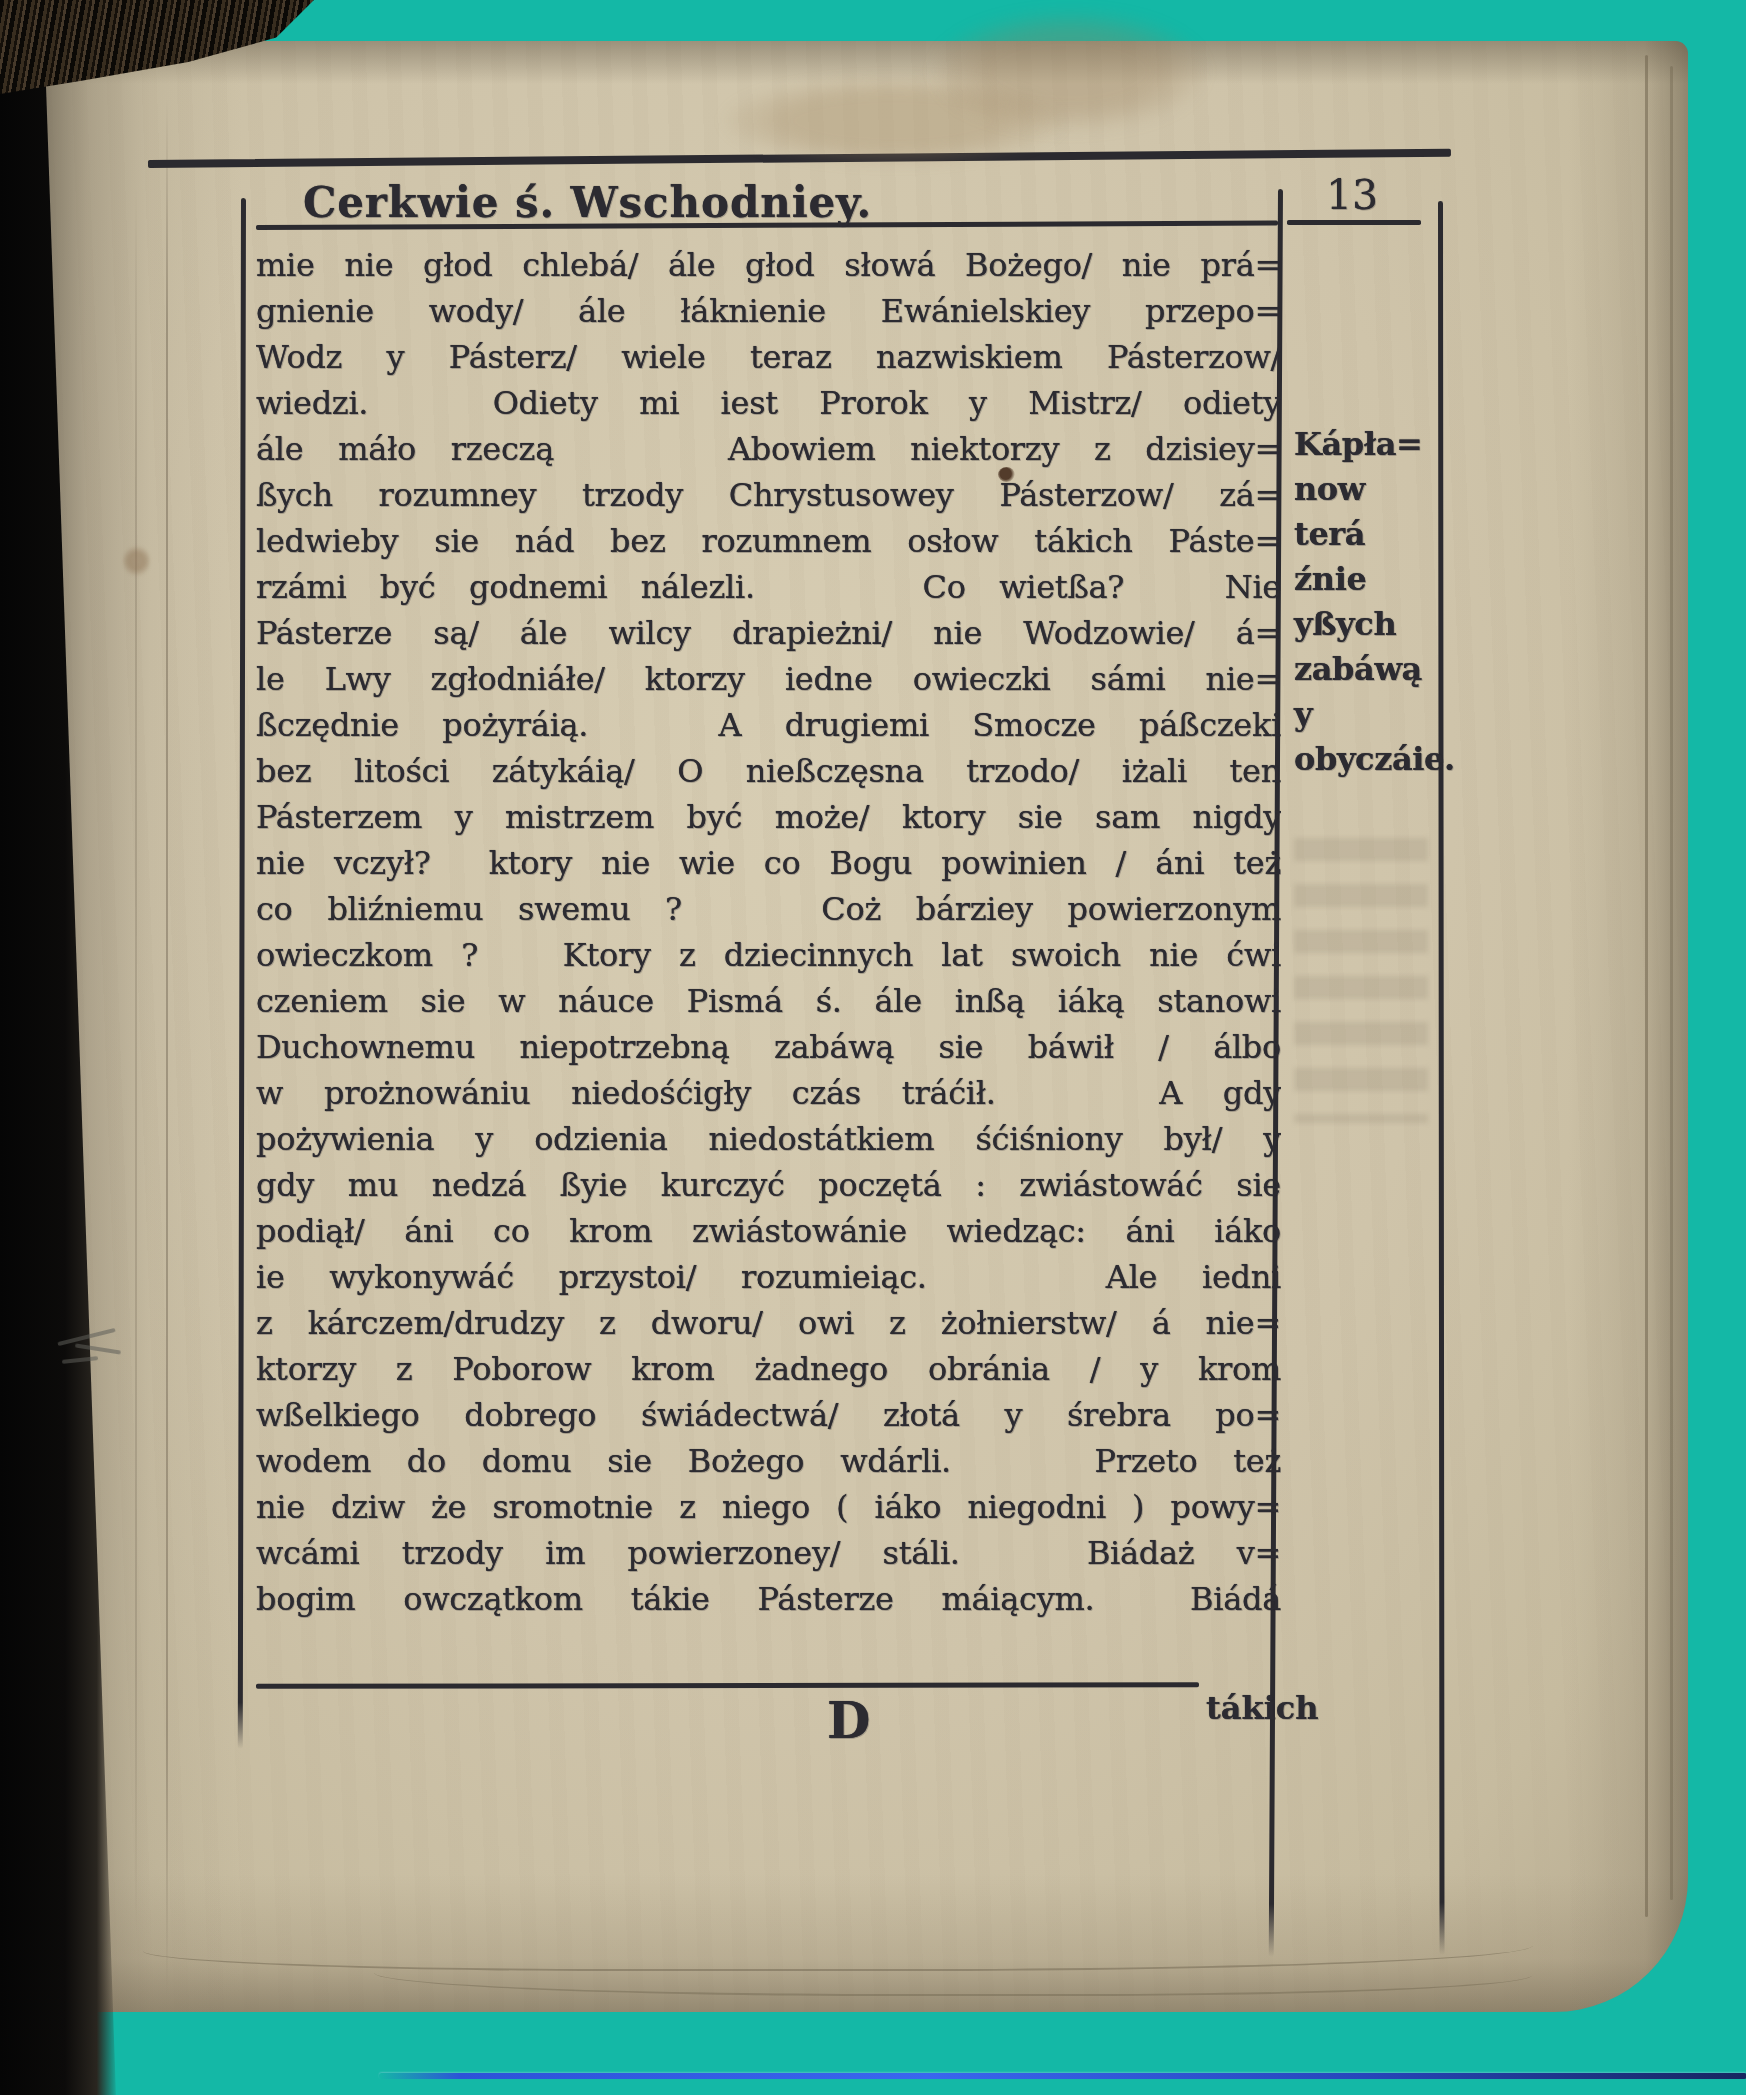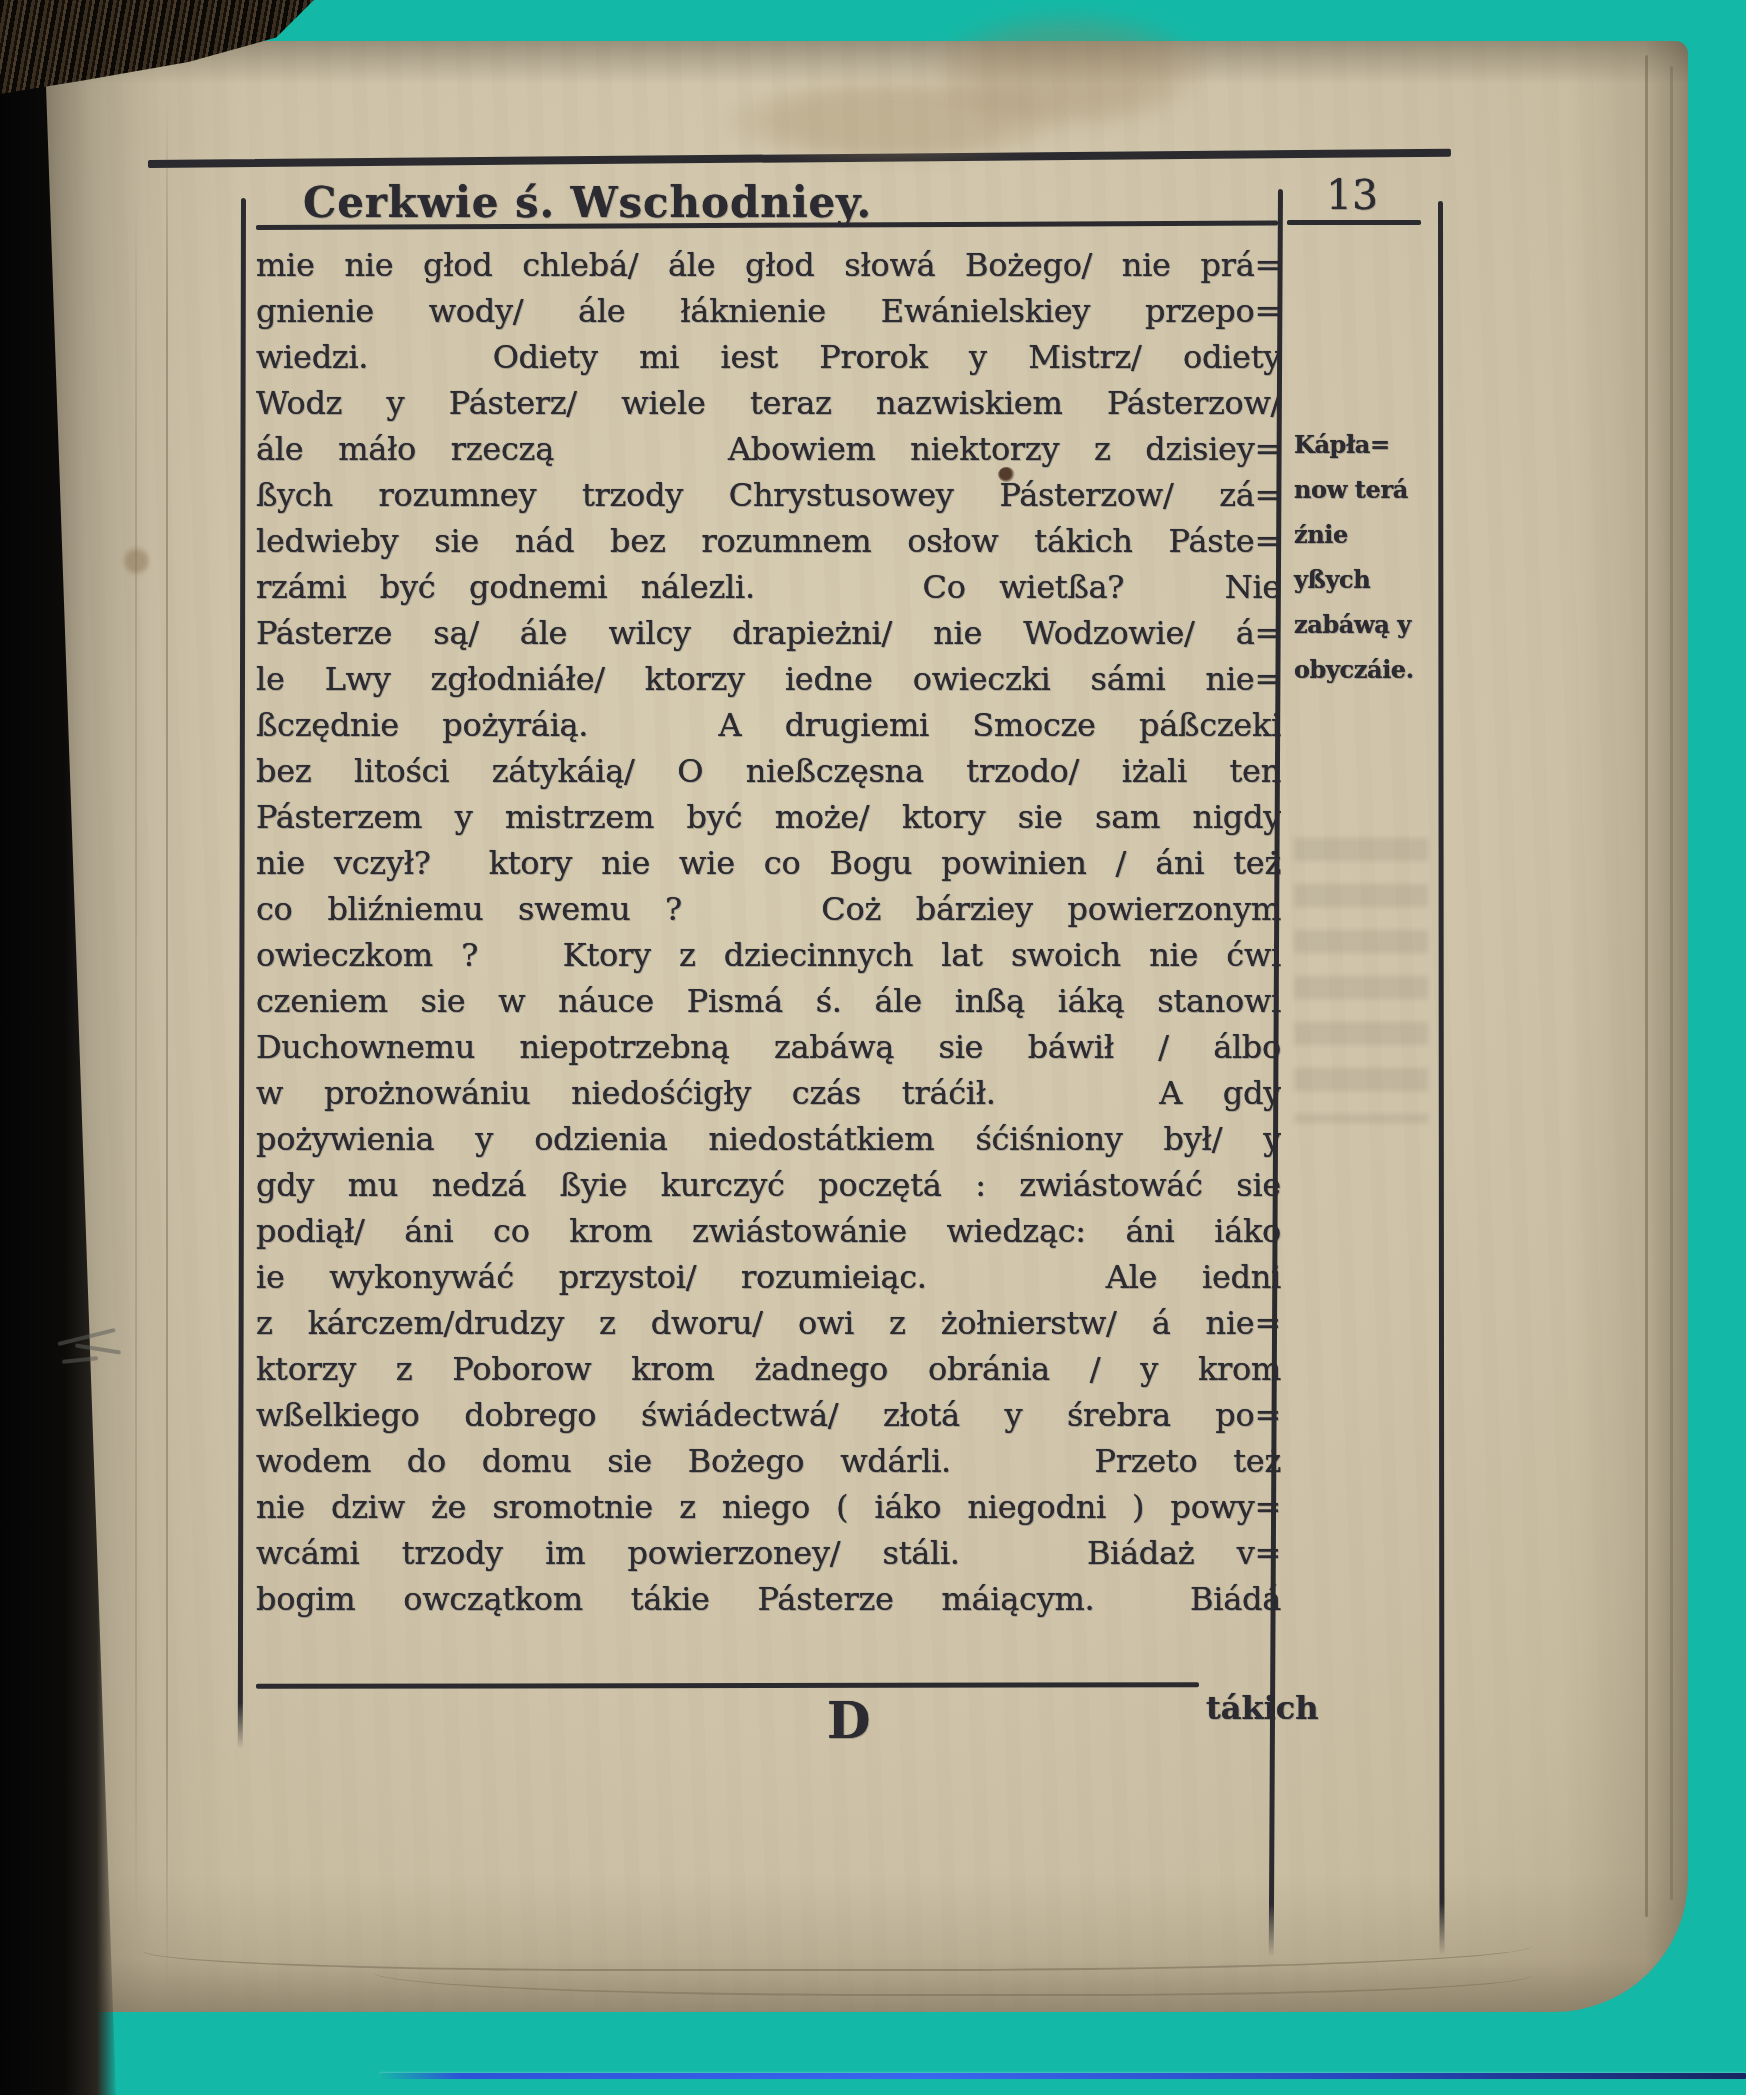--- a/index.html
+++ b/index.html
@@ -59,21 +59,21 @@
 
   .running-head{left:151px;top:178px;width:873px;text-align:center;
     font-size:42px;font-weight:700;letter-spacing:0.9px;}
   .page-number{left:1326px;top:171px;font-size:41px;font-weight:400;}
 
   .text-block{left:256px;top:242px;width:1025px;}
   .text-line{height:46px;line-height:46px;font-size:32px;font-weight:400;
     letter-spacing:-0.3px;word-spacing:4.5px;text-align:justify;text-align-last:justify;
     overflow:hidden;}
   .margin-note{left:1294px;top:422px;width:137px;}
-  .margin-line{font-size:24px;line-height:45px;font-weight:700;letter-spacing:-0.4px;}
+  .margin-line{font-size:32px;line-height:45px;font-weight:700;letter-spacing:-0.4px;}
 
   .signature{left:827px;top:1691px;font-size:50px;font-weight:700;}
   .catchword{left:1173px;top:1689px;font-size:32px;font-weight:700;margin-left:33px;}
 
   
   .mark{position:absolute;z-index:5;pointer-events:none;}
   .ink-dot{left:998px;top:467px;width:17px;height:15px;border-radius:50%;
     background:radial-gradient(circle at 45% 45%, #533c2b 0 45%, rgba(83,60,43,0) 75%);}
   .stain-left{left:123px;top:545px;width:27px;height:32px;border-radius:50%;
     background:radial-gradient(circle, rgba(128,97,66,.4) 0 40%, rgba(128,97,66,0) 75%);filter:blur(1.8px);}
@@ -114,22 +114,22 @@
   <div class="vrule vrule-left"></div>
   <div class="vrule vrule-right1"></div>
   <div class="vrule vrule-right2"></div>
 
   <div class="print running-head">Cerkwie ś. Wschodniey.</div>
   <div class="print page-number">13</div>
 
   <div class="print text-block">
       <div class="text-line">mie nie głod chlebá/ ále głod słowá Bożego/ nie prá=</div>
       <div class="text-line">gnienie wody/ ále łáknienie Ewánielskiey przepo=</div>
+      <div class="text-line">Wodz y Pásterz/ wiele teraz nazwiskiem Pásterzow/</div>
       <div class="text-line">wiedzi.&nbsp;&nbsp; Odiety mi iest Prorok y Mistrz/ odiety</div>
-      <div class="text-line">Wodz y Pásterz/ wiele teraz nazwiskiem Pásterzow/</div>
       <div class="text-line">ále máło rzeczą&nbsp;&nbsp;&nbsp;&nbsp; Abowiem niektorzy z dzisiey=</div>
       <div class="text-line">ßych rozumney trzody Chrystusowey Pásterzow/ zá=</div>
       <div class="text-line">ledwieby sie nád bez rozumnem osłow tákich Páste=</div>
       <div class="text-line">rzámi być godnemi nálezli.&nbsp;&nbsp;&nbsp;&nbsp; Co wietßa?&nbsp;&nbsp; Nie</div>
       <div class="text-line">Pásterze są/ ále wilcy drapieżni/ nie Wodzowie/ á=</div>
       <div class="text-line">le Lwy zgłodniáłe/ ktorzy iedne owieczki sámi nie=</div>
       <div class="text-line">ßczędnie pożyráią.&nbsp;&nbsp; A drugiemi Smocze páßczeki</div>
       <div class="text-line">bez litości zátykáią/ O nießczęsna trzodo/ iżali ten</div>
       <div class="text-line">Pásterzem y mistrzem być może/ ktory sie sam nigdy</div>
       <div class="text-line">nie vczył?&nbsp; ktory nie wie co Bogu powinien / áni też</div>

